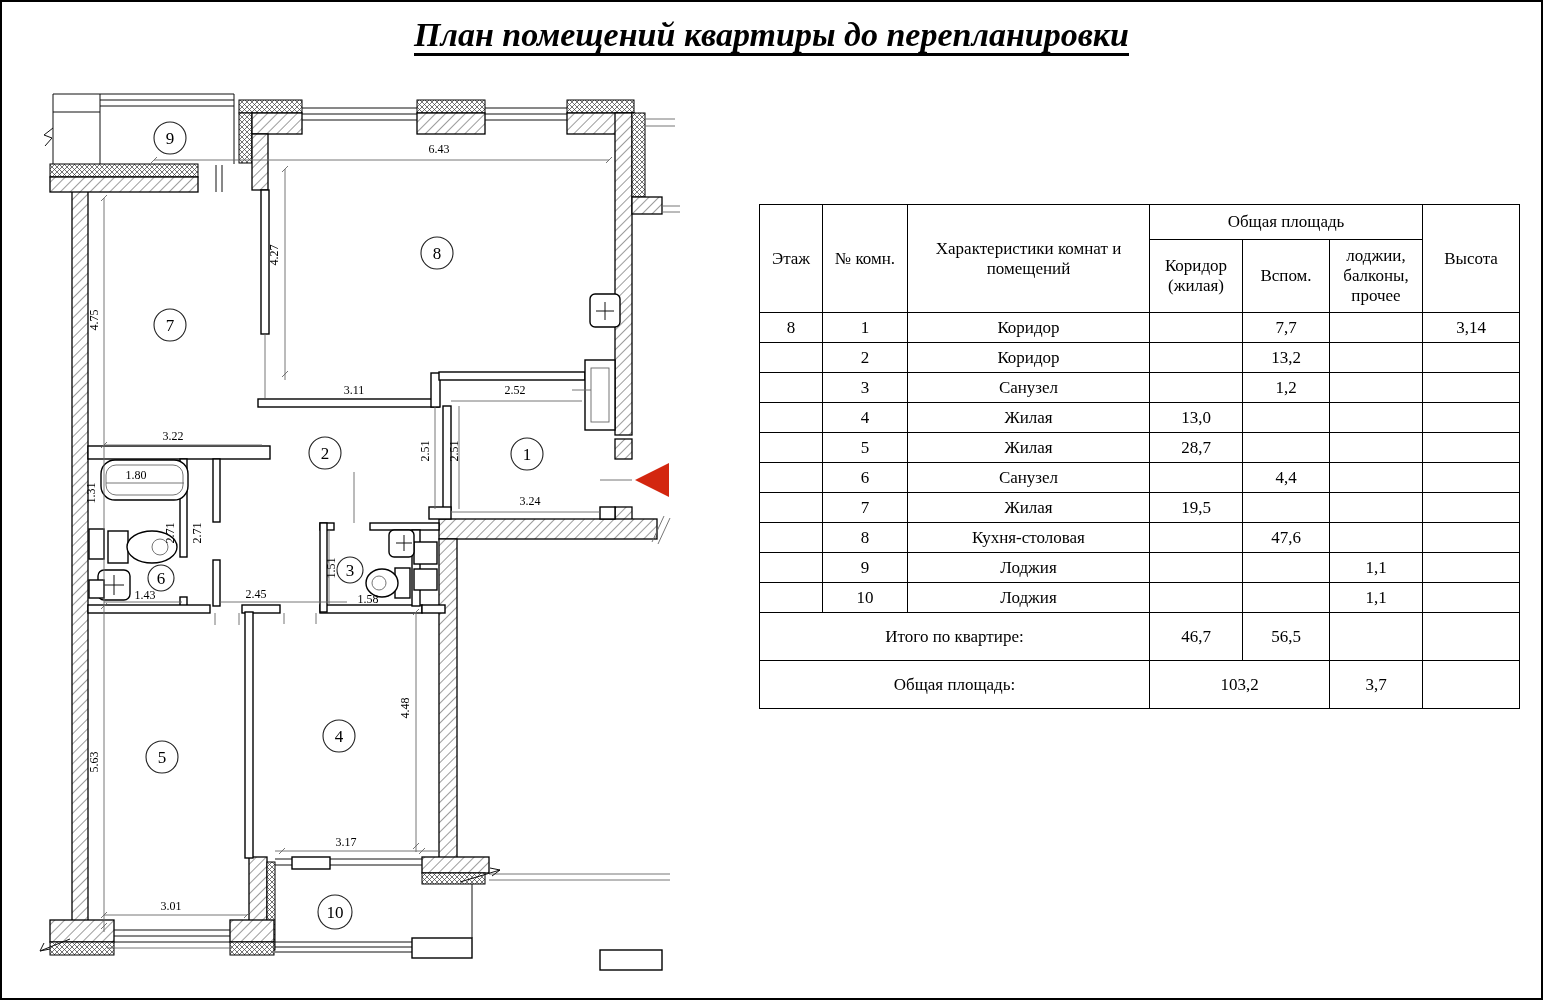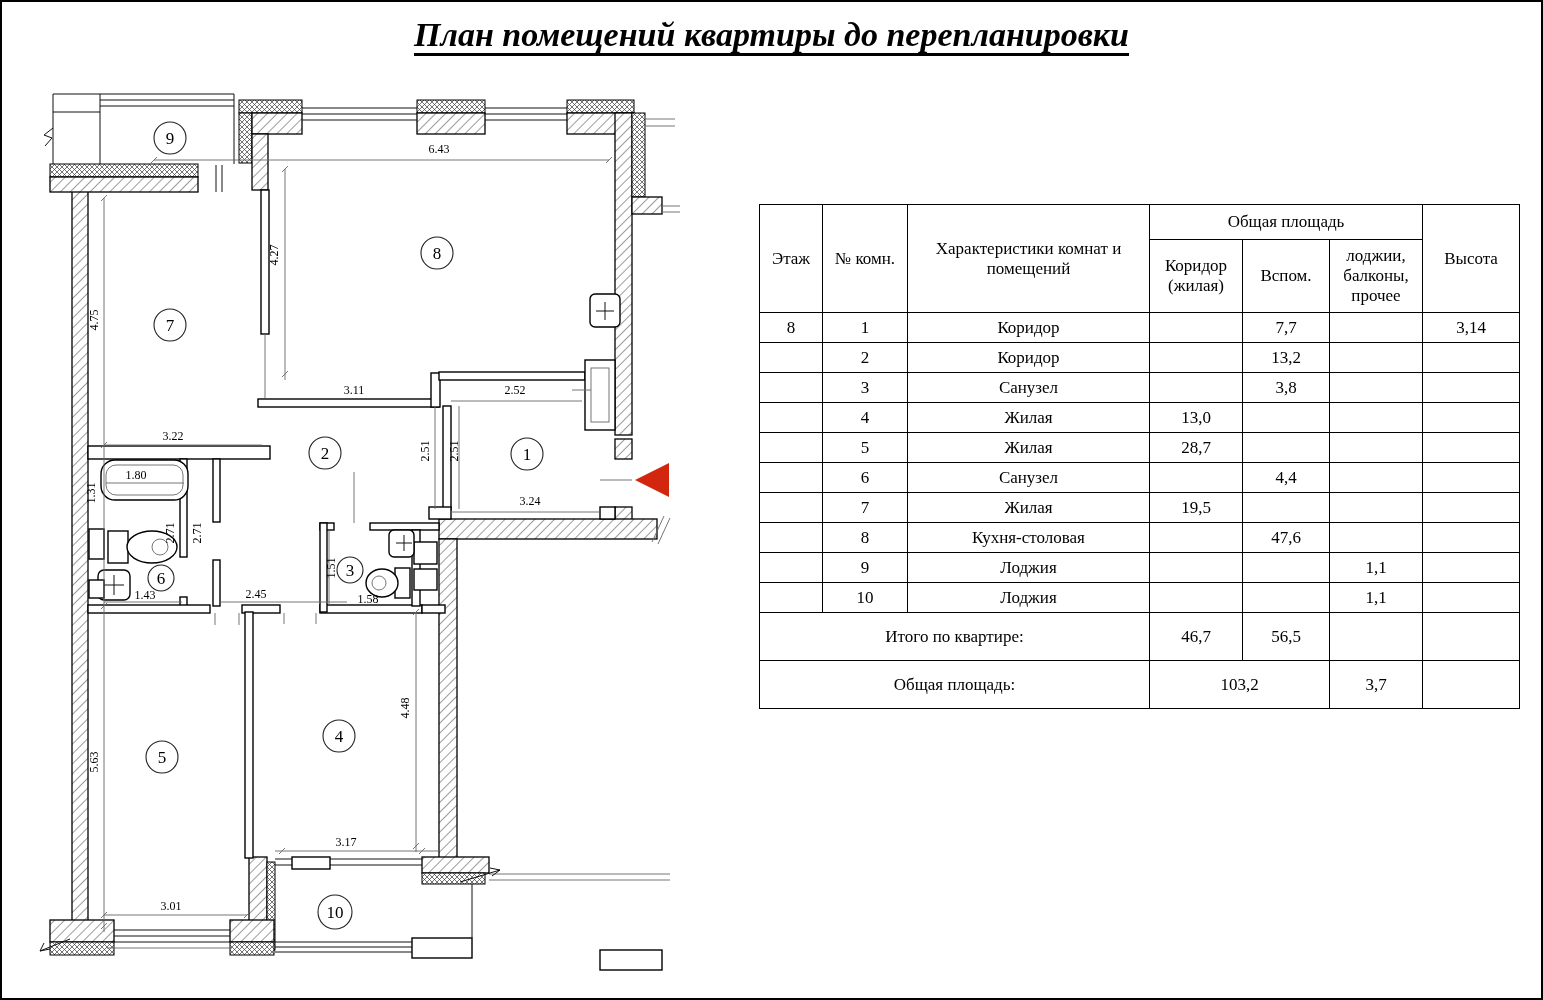--- a/index.html
+++ b/index.html
@@ -300,21 +300,21 @@
         <td></td>
         <td>13,2</td>
         <td></td>
         <td></td>
       </tr>
       <tr class="dr">
         <td></td>
         <td>3</td>
         <td>Санузел</td>
         <td></td>
-        <td>3,8</td>
+        <td>1,2</td>
         <td></td>
         <td></td>
       </tr>
       <tr class="dr">
         <td></td>
         <td>4</td>
         <td>Жилая</td>
         <td>13,0</td>
         <td></td>
         <td></td>

